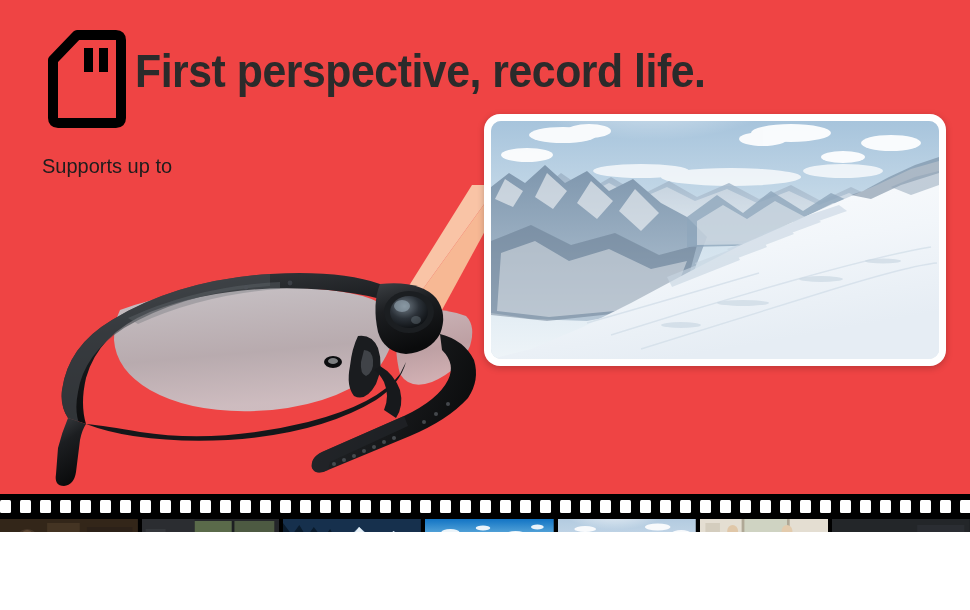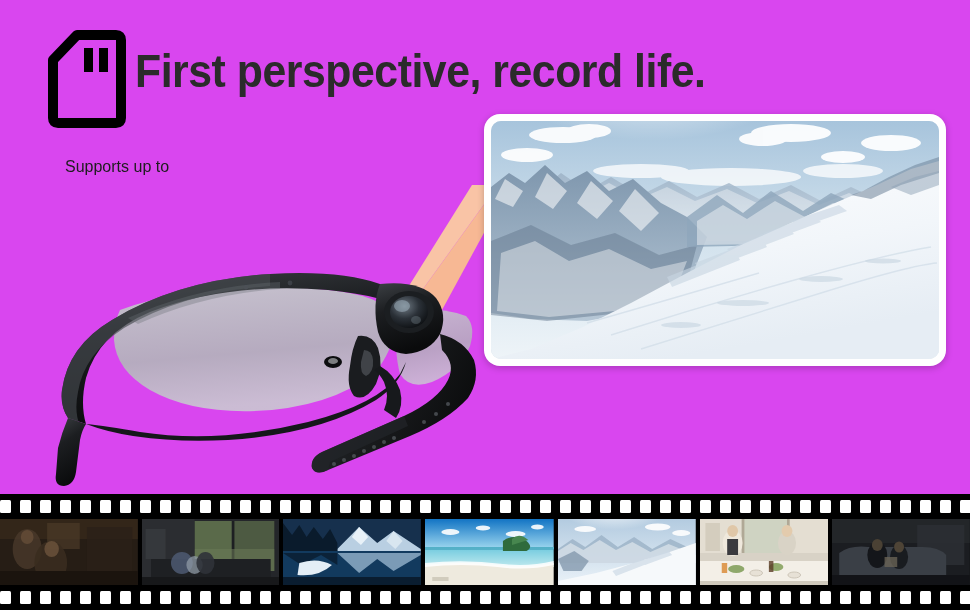--- a/index.html
+++ b/index.html
@@ -6,22 +6,22 @@
     margin: 0;
     padding: 0;
     background: #ffffff;
   }
   body {
     font-family: "Liberation Sans", sans-serif;
   }
   #banner {
     position: relative;
     width: 970px;
-    height: 610px;
-    background: #d946ef;
+    height: 532px;
+    background: #ef4444;
     overflow: hidden;
   }
 
   
   .sd-icon {
     position: absolute;
     left: 46px;
     top: 30px;
     width: 82px;
     height: 98px;
@@ -38,23 +38,23 @@
     letter-spacing: -0.5px;
     white-space: nowrap;
     font-stretch: condensed;
     transform: scaleX(0.93);
     transform-origin: left center;
   }
 
   
   .subtext {
     position: absolute;
-    left: 65px;
+    left: 42px;
     top: 152px;
-    font-size: 16px;
+    font-size: 20px;
     line-height: 29px;
     color: #1d1d1d;
   }
 
   
   .beam {
     position: absolute;
     left: 380px;
     top: 185px;
     width: 130px;

